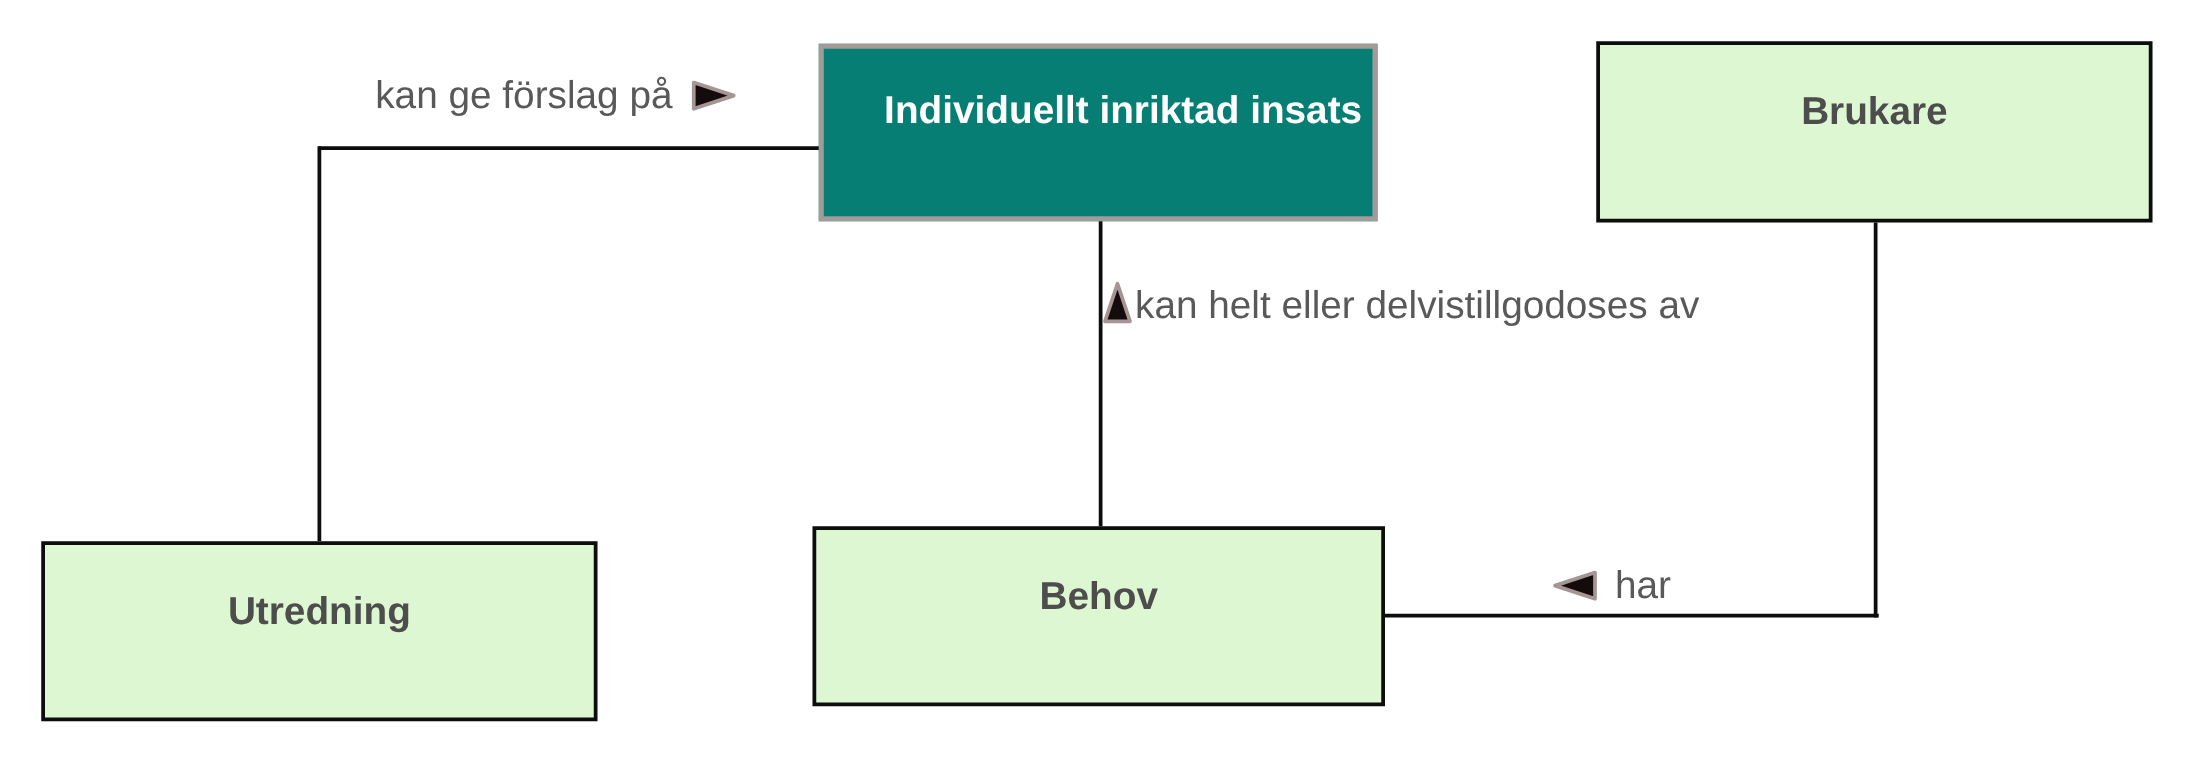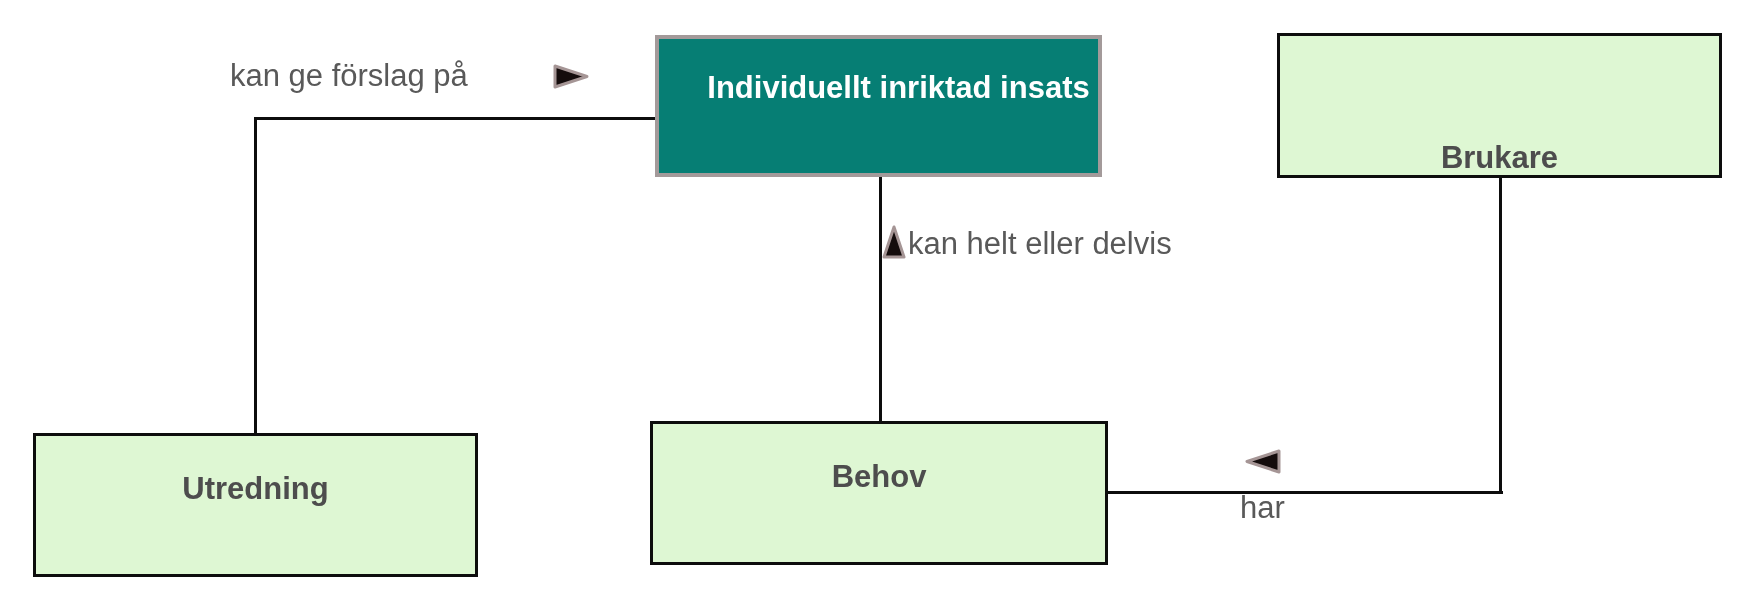--- a/index.html
+++ b/index.html
@@ -48,21 +48,21 @@
     padding-top: 36px;
   }
   .node-primary {
     background: var(--primary-fill);
     border: 4px solid var(--primary-border);
     color: var(--primary-text);
     padding-top: 32px;
     padding-left: 40px;
   }
   #node-insats    { left: 655px;  top: 35px;  width: 447px; height: 142px; }
-  #node-brukare   { left: 1277px; top: 33px;  width: 445px; height: 145px; align-items: flex-end; }
+  #node-brukare   { left: 1277px; top: 33px;  width: 445px; height: 145px; }
   #node-utredning { left: 33px;   top: 433px; width: 445px; height: 144px; }
   #node-behov     { left: 650px;  top: 421px; width: 458px; height: 144px; }
 
   
   #conn-utredning-h { left: 255px;  top: 117px; width: 402px; height: 3px; }
   #conn-utredning-v { left: 254px;  top: 117px; width: 3px;   height: 316px; }
   #conn-insats-behov-v { left: 879px; top: 175px; width: 3px; height: 248px; }
   #conn-behov-brukare-h { left: 1091px; top: 491px; width: 412px; height: 3px; }
   #conn-brukare-v { left: 1499px; top: 176px; width: 3px; height: 318px; }
 
@@ -72,40 +72,39 @@
     font-size: 31px;
     line-height: 40px;
     white-space: nowrap;
   }
   #label-forslag {
     left: 230px;
     top: 56px;
     width: 360px;
     display: flex;
     align-items: center;
-    justify-content: space-between;
+    justify-content: flex-end;
     gap: 14px;
   }
   #label-tillgodoses {
     left: 880px;
     top: 224px;
     width: 300px;
     display: flex;
     flex-direction: row;
     align-items: center;
     text-align: center;
   }
   #label-tillgodoses .arrow-wrap { margin-bottom: 4px; }
   #label-har {
     left: 1240px;
     top: 448px;
     display: flex;
     align-items: center;
     gap: 13px;
-    flex-direction: column;
   }
   .arrow-wrap { display: inline-flex; }
   .arrow-tri {
     fill: var(--arrow-fill);
     stroke: var(--arrow-outline);
     stroke-width: 3;
     stroke-linejoin: round;
   }
 </style>
 </head>
@@ -128,20 +127,21 @@
     </span>
   </div>
 
   <div class="edge-label" id="label-tillgodoses">
     <span class="arrow-wrap">
       <svg width="28" height="36" viewBox="0 0 28 36">
         <polygon class="arrow-tri" points="14,3 24,33 4,33"></polygon>
       </svg>
     </span>
     <span>kan helt eller delvis</span>
+    <span>tillgodoses av</span>
   </div>
 
   <div class="edge-label" id="label-har">
     <span class="arrow-wrap">
       <svg width="39" height="27" viewBox="0 0 39 27">
         <polygon class="arrow-tri" points="36,3 4,13.5 36,24"></polygon>
       </svg>
     </span>
     <span>har</span>
   </div>

